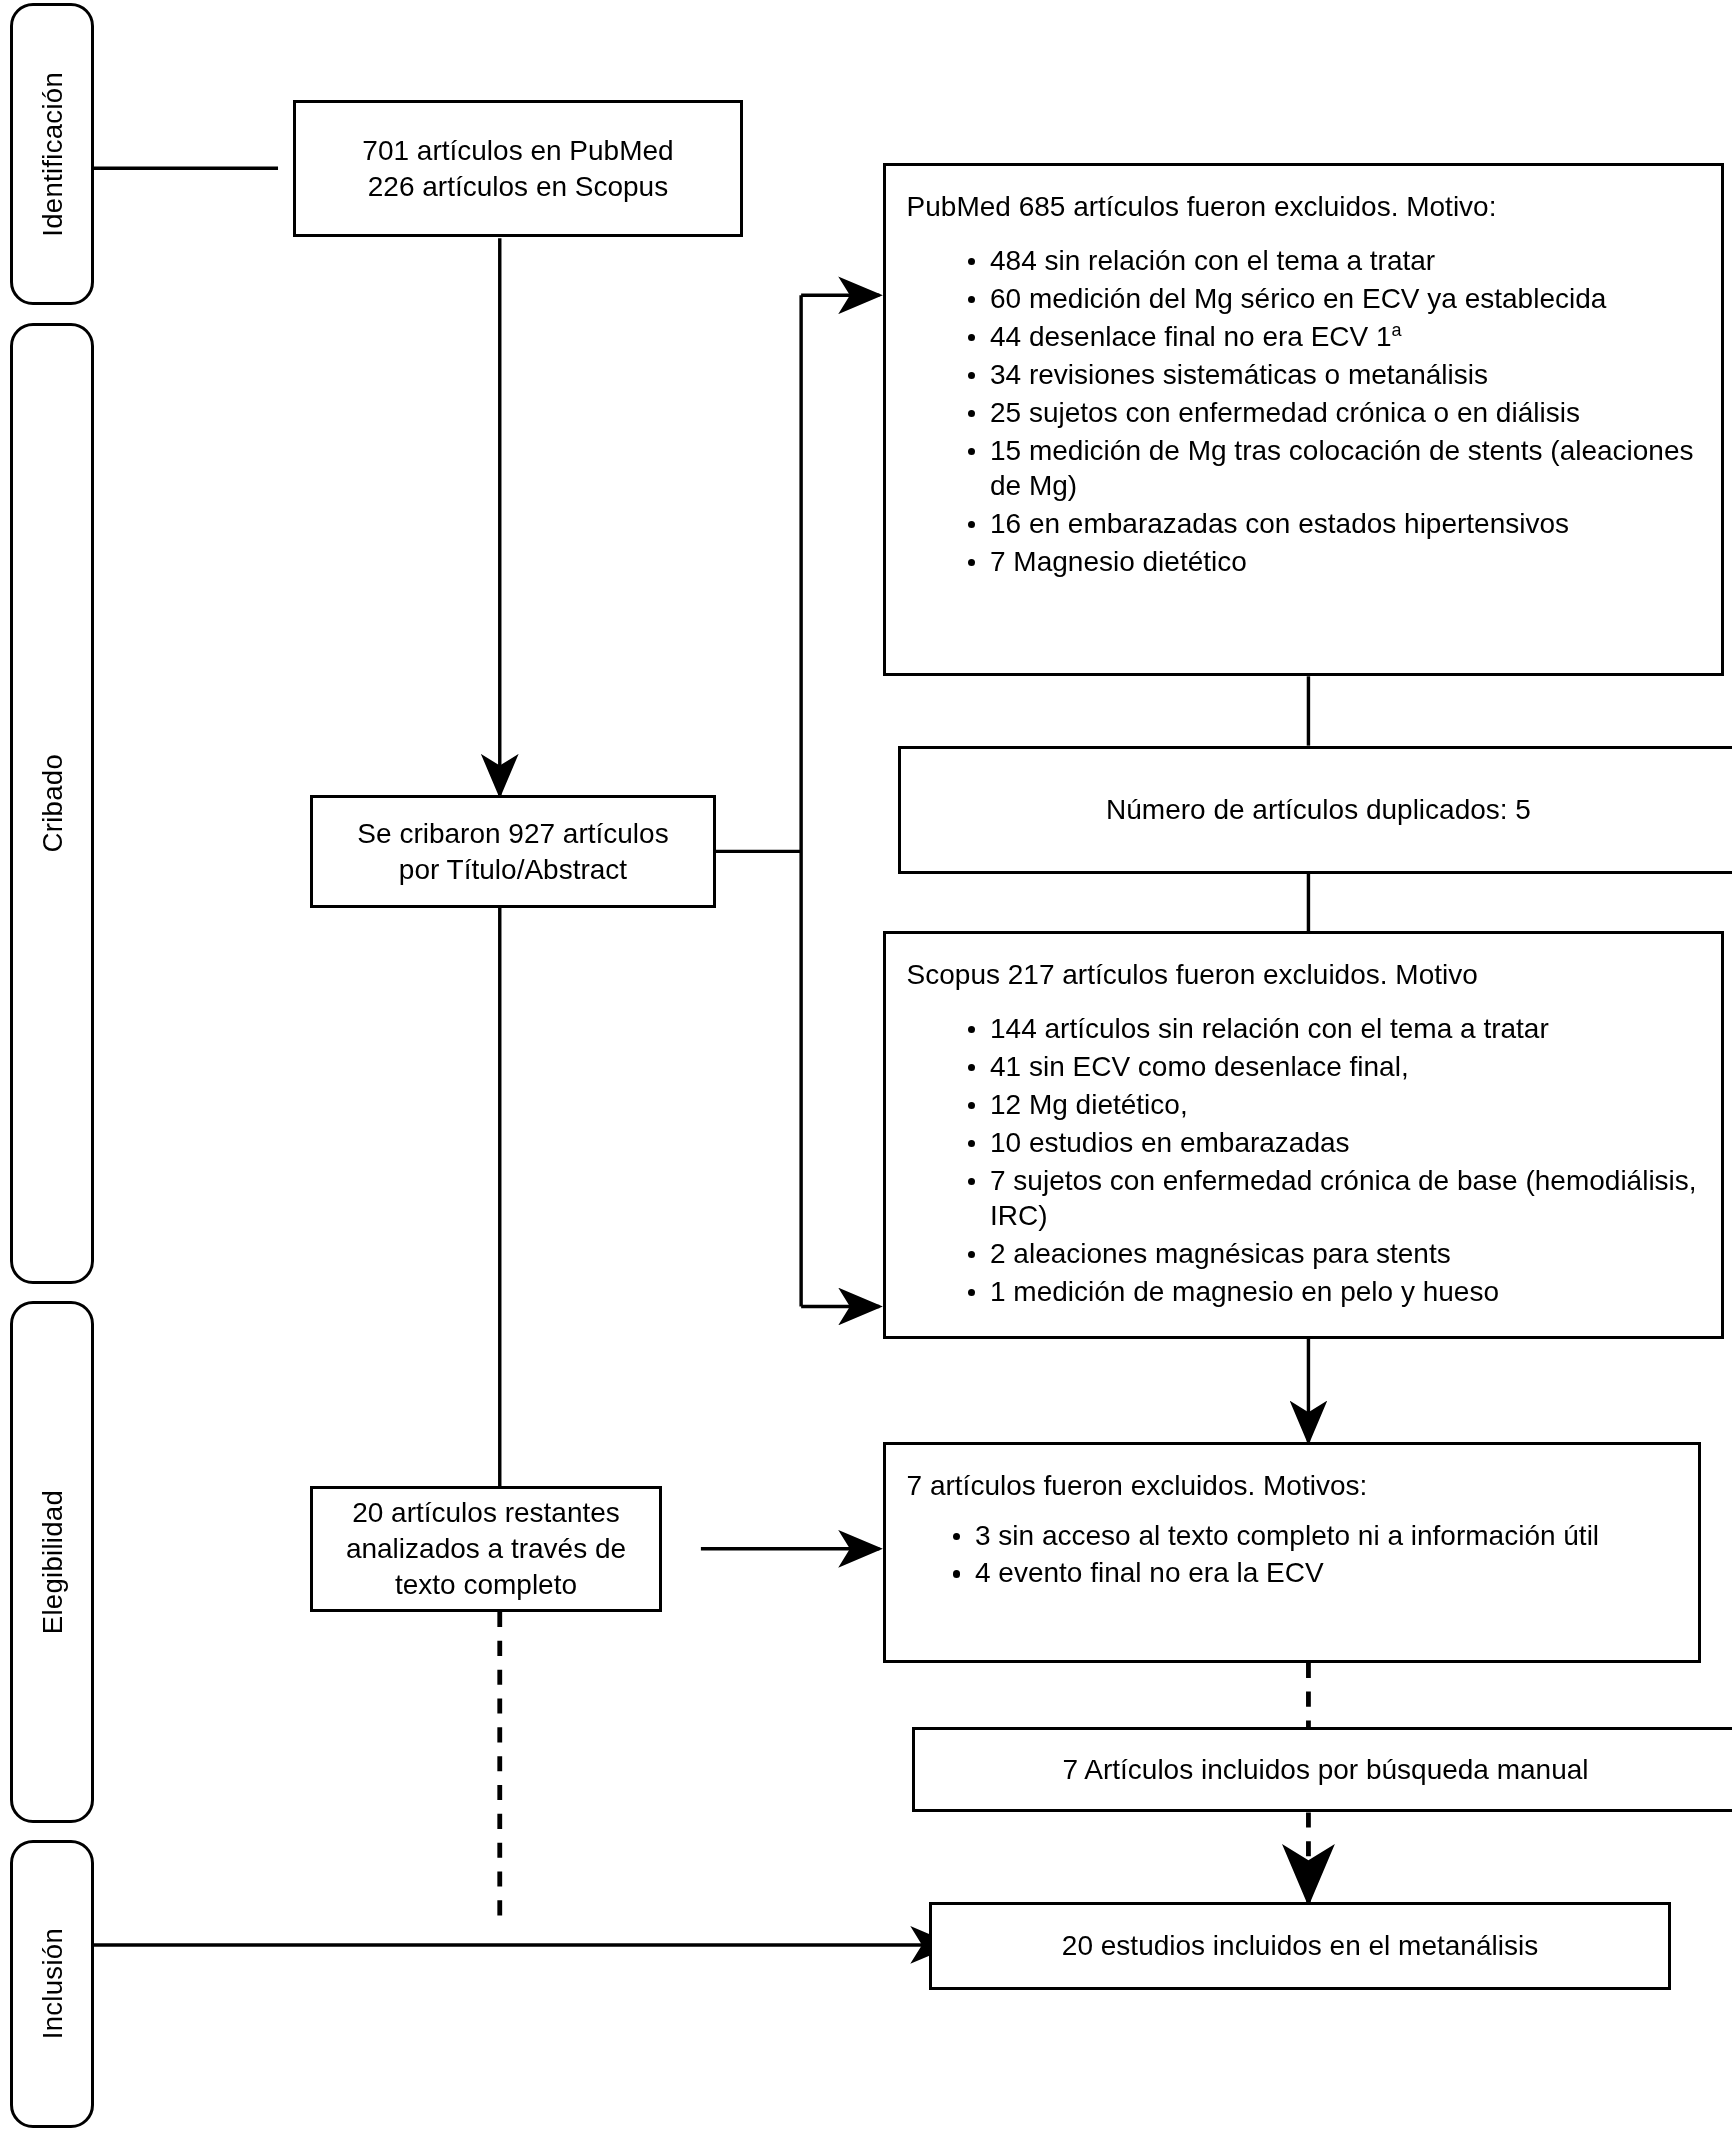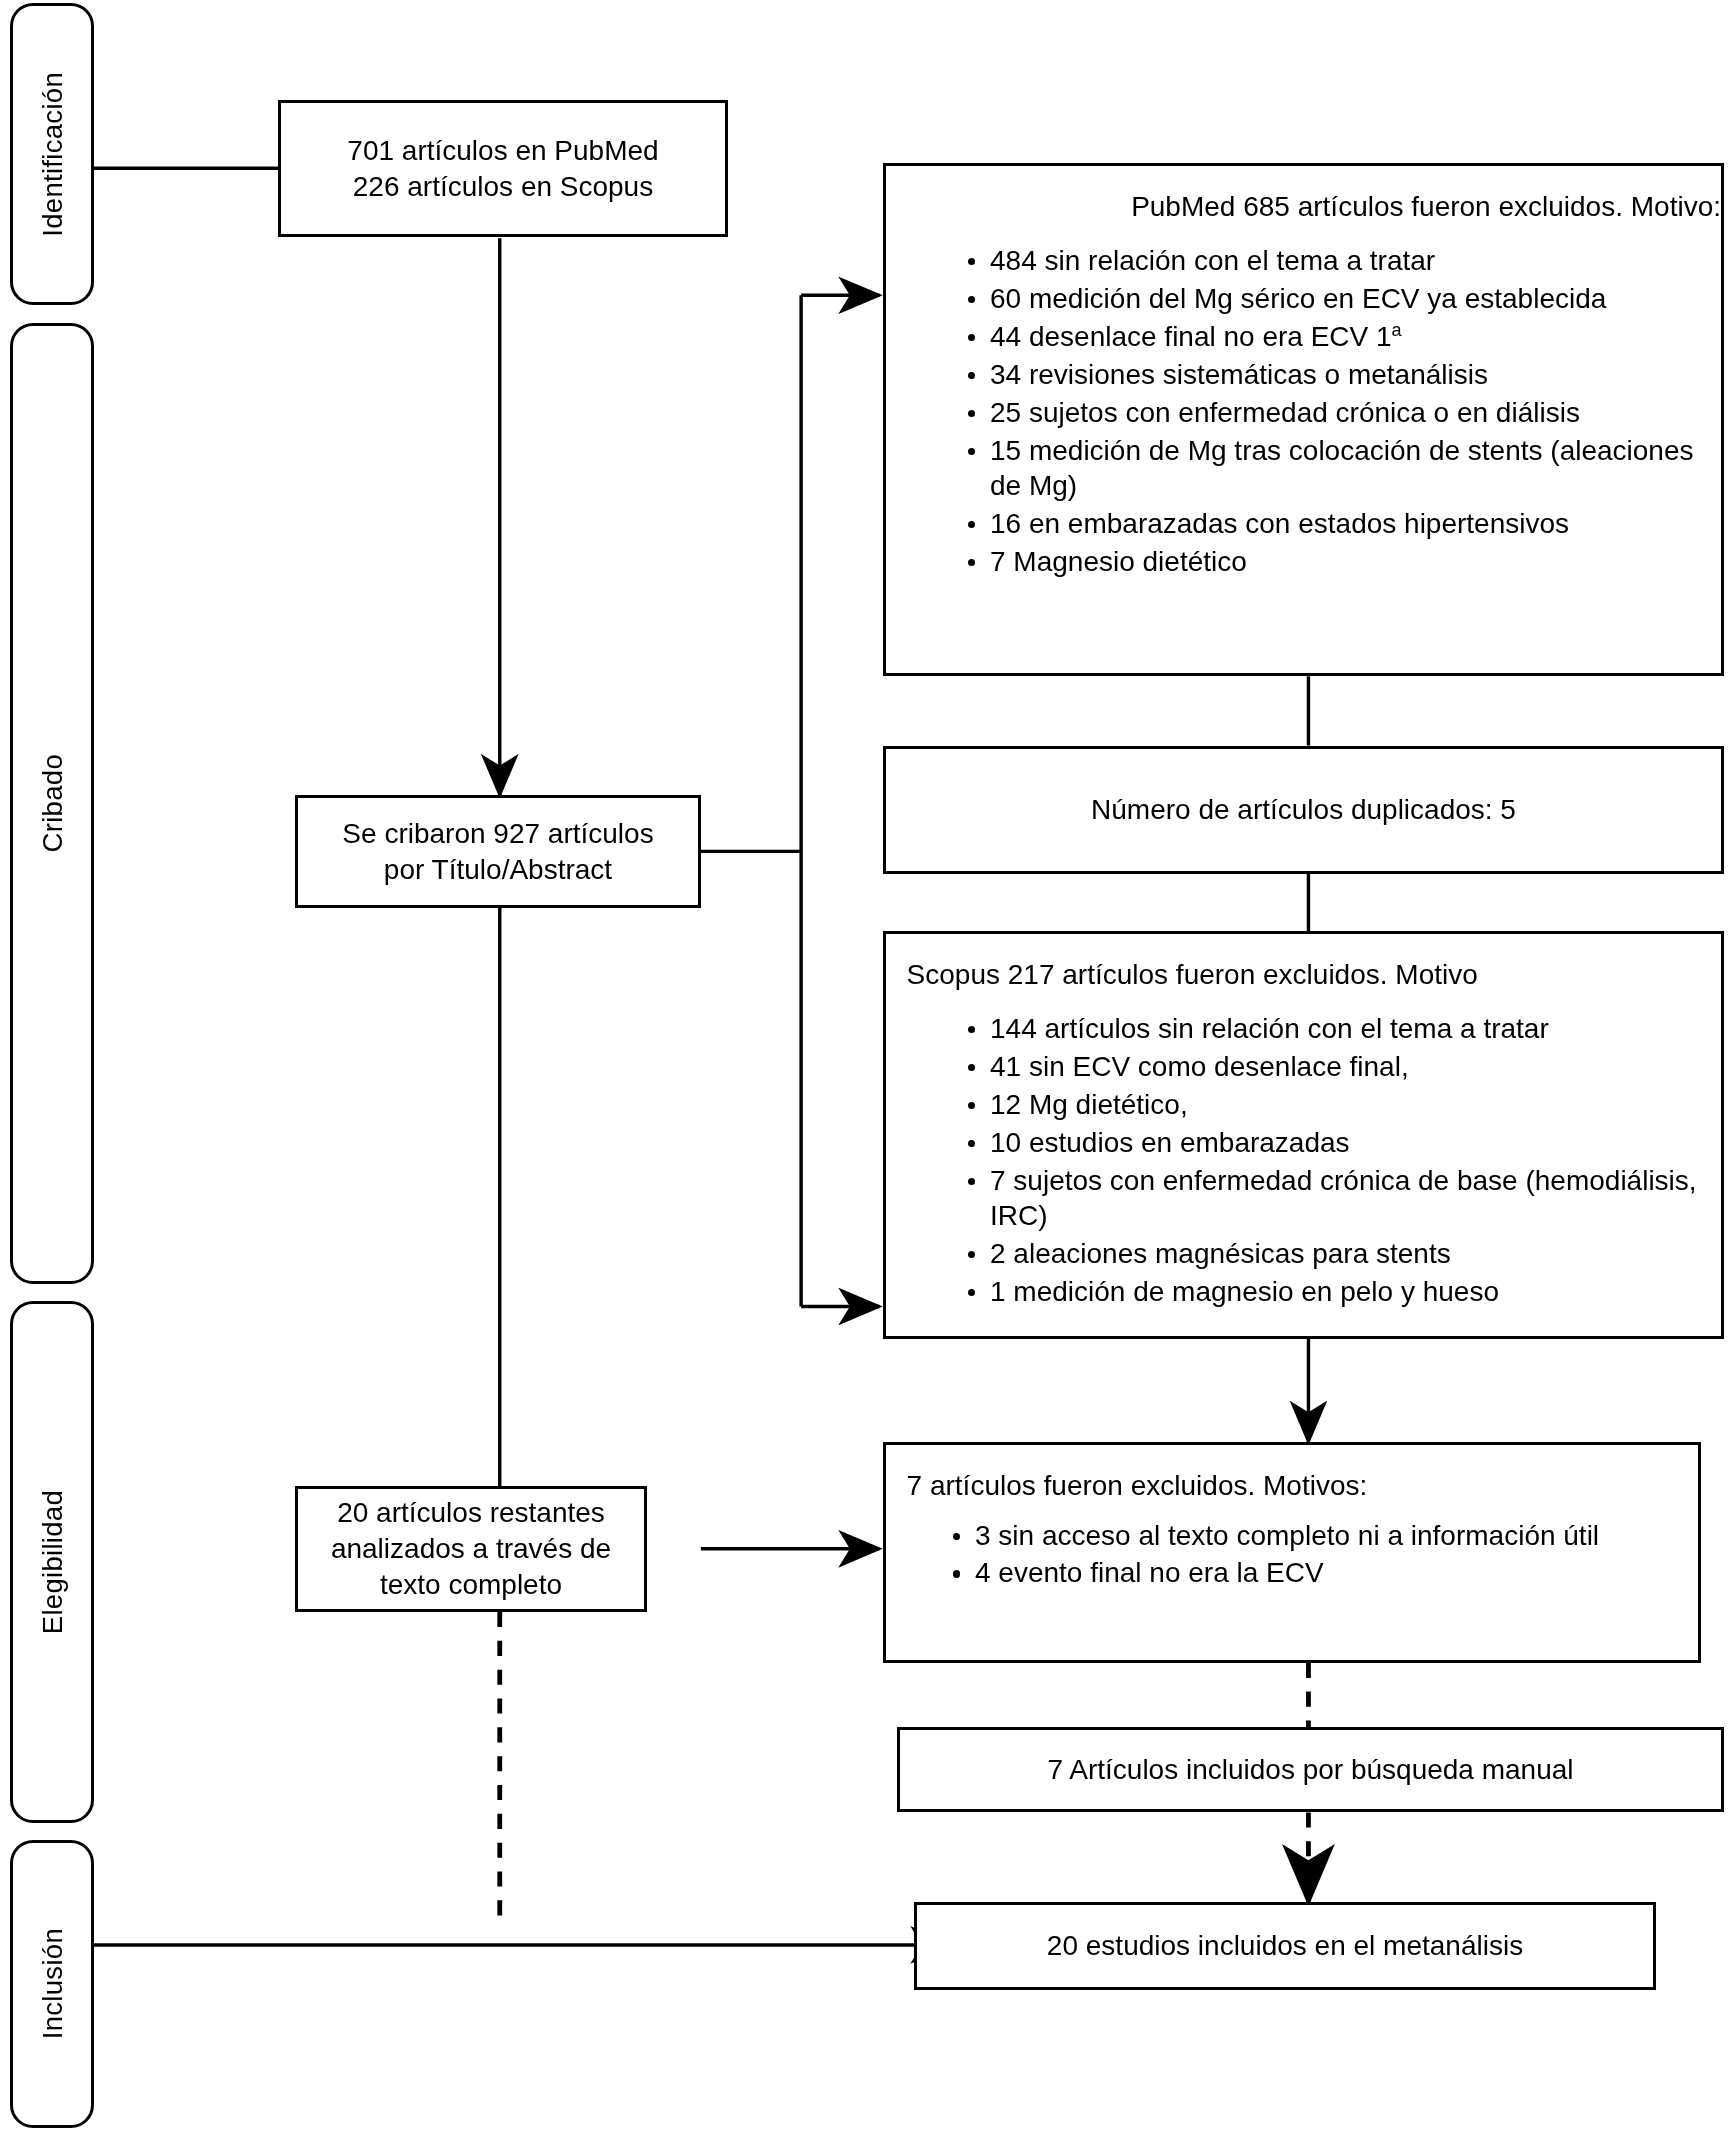--- a/index.html
+++ b/index.html
@@ -46,21 +46,21 @@
   
   .box {
     position: absolute;
     box-sizing: border-box;
     border: 3.4px solid #000;
     background: #fff;
     display: flex;
     flex-direction: column;
     justify-content: center;
   }
-  .box.center { text-align: center; }
+  .box.center { text-align: center; margin-left: 15px; }
   .box .btitle {
     font-size: 28px;
     line-height: 1.28;
     white-space: pre-line;
   }
   .box.center .btitle { text-align: center; }
   .box.listbox { justify-content: flex-start; }
   .box.listbox .btitle {
     padding: 23px 0 0 20.6px;
   }
@@ -153,21 +153,21 @@
 
   <div class="phase" style="left:10.3px; top:1840px; width:84px; height:288px;">
     <span class="ptext">Inclusión</span>
   </div>
 
   <div class="box center" style="left:278px; top:100px; width:450px; height:137px;">
     <div class="btitle">701 artículos en PubMed
 226 artículos en Scopus</div>
   </div>
 
-  <div class="box listbox" style="left:883px; top:163px; width:841px; height:513px;align-items:flex-end;">
+  <div class="box listbox" style="left:883px; top:163px; width:841px; height:513px;">
     <div class="btitle">PubMed 685 artículos fueron excluidos. Motivo:</div>
     <ul class="reasons">
       <li>484 sin relación con el tema a tratar</li>
       <li>60 medición del Mg sérico en ECV ya establecida</li>
       <li>44 desenlace final no era ECV 1<span class="sup">a</span></li>
       <li>34 revisiones sistemáticas o metanálisis</li>
       <li>25 sujetos con enfermedad crónica o en diálisis</li>
       <li>15 medición de Mg tras colocación de stents (aleaciones de Mg)</li>
       <li class="nowrapline">16 en embarazadas con estados hipertensivos</li>
       <li> 7 Magnesio dietético</li>

